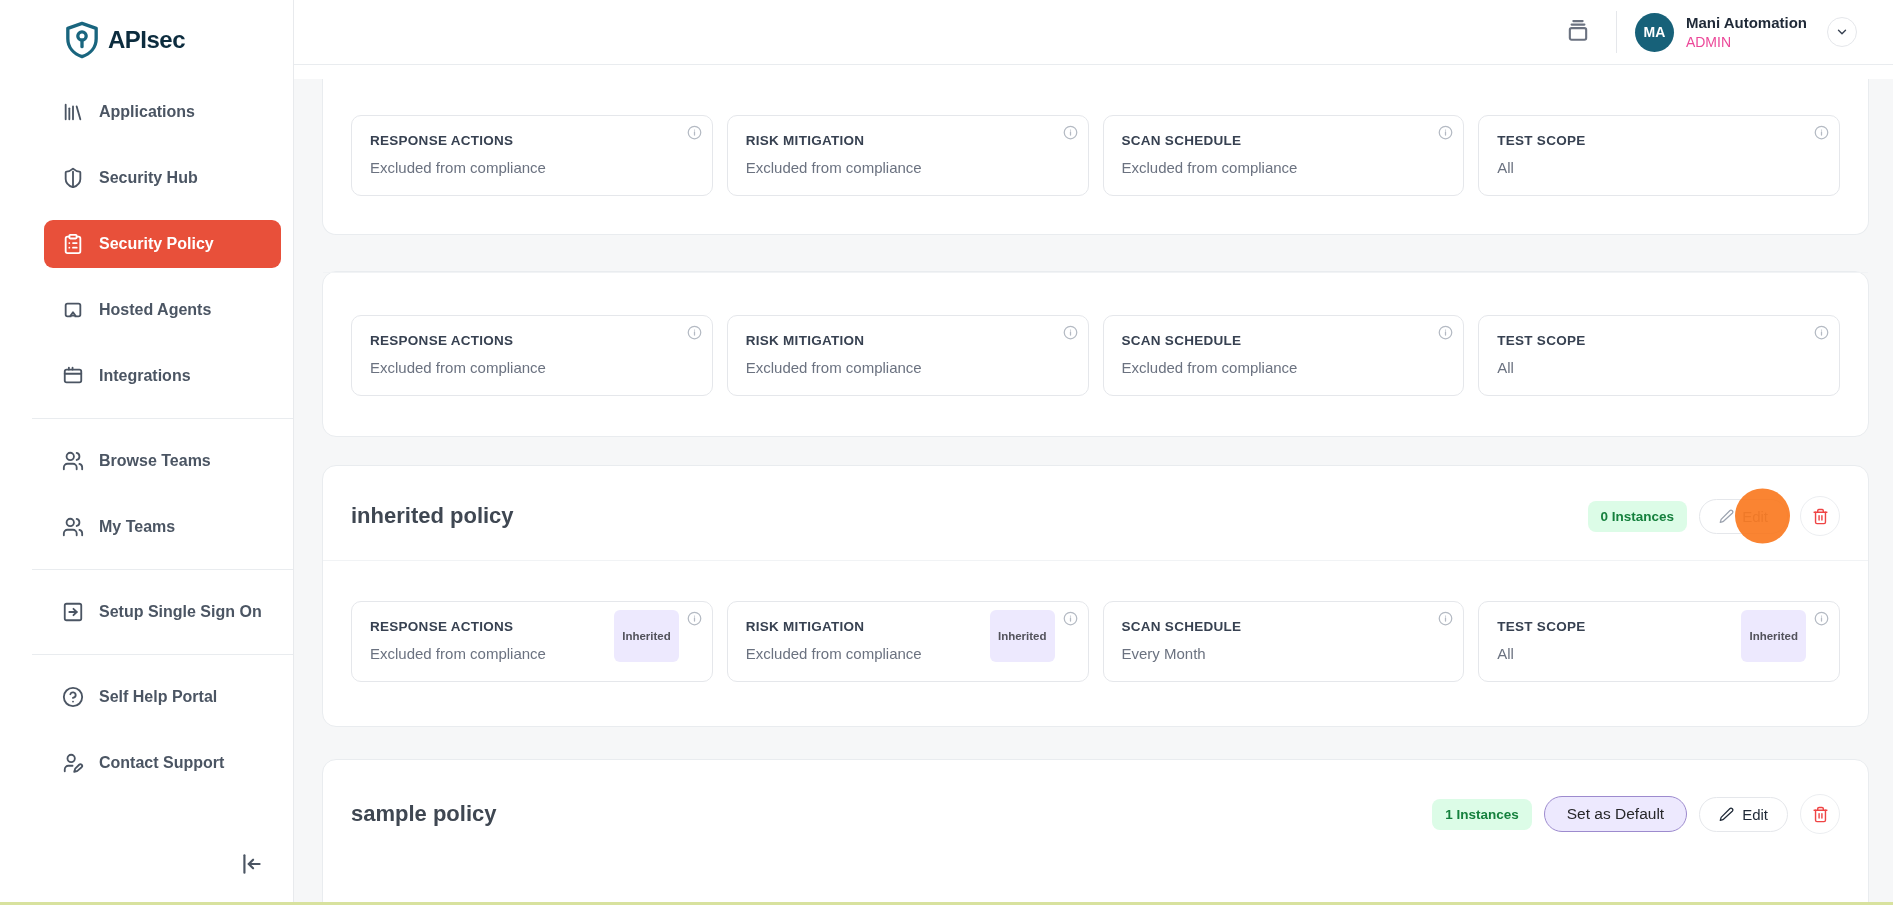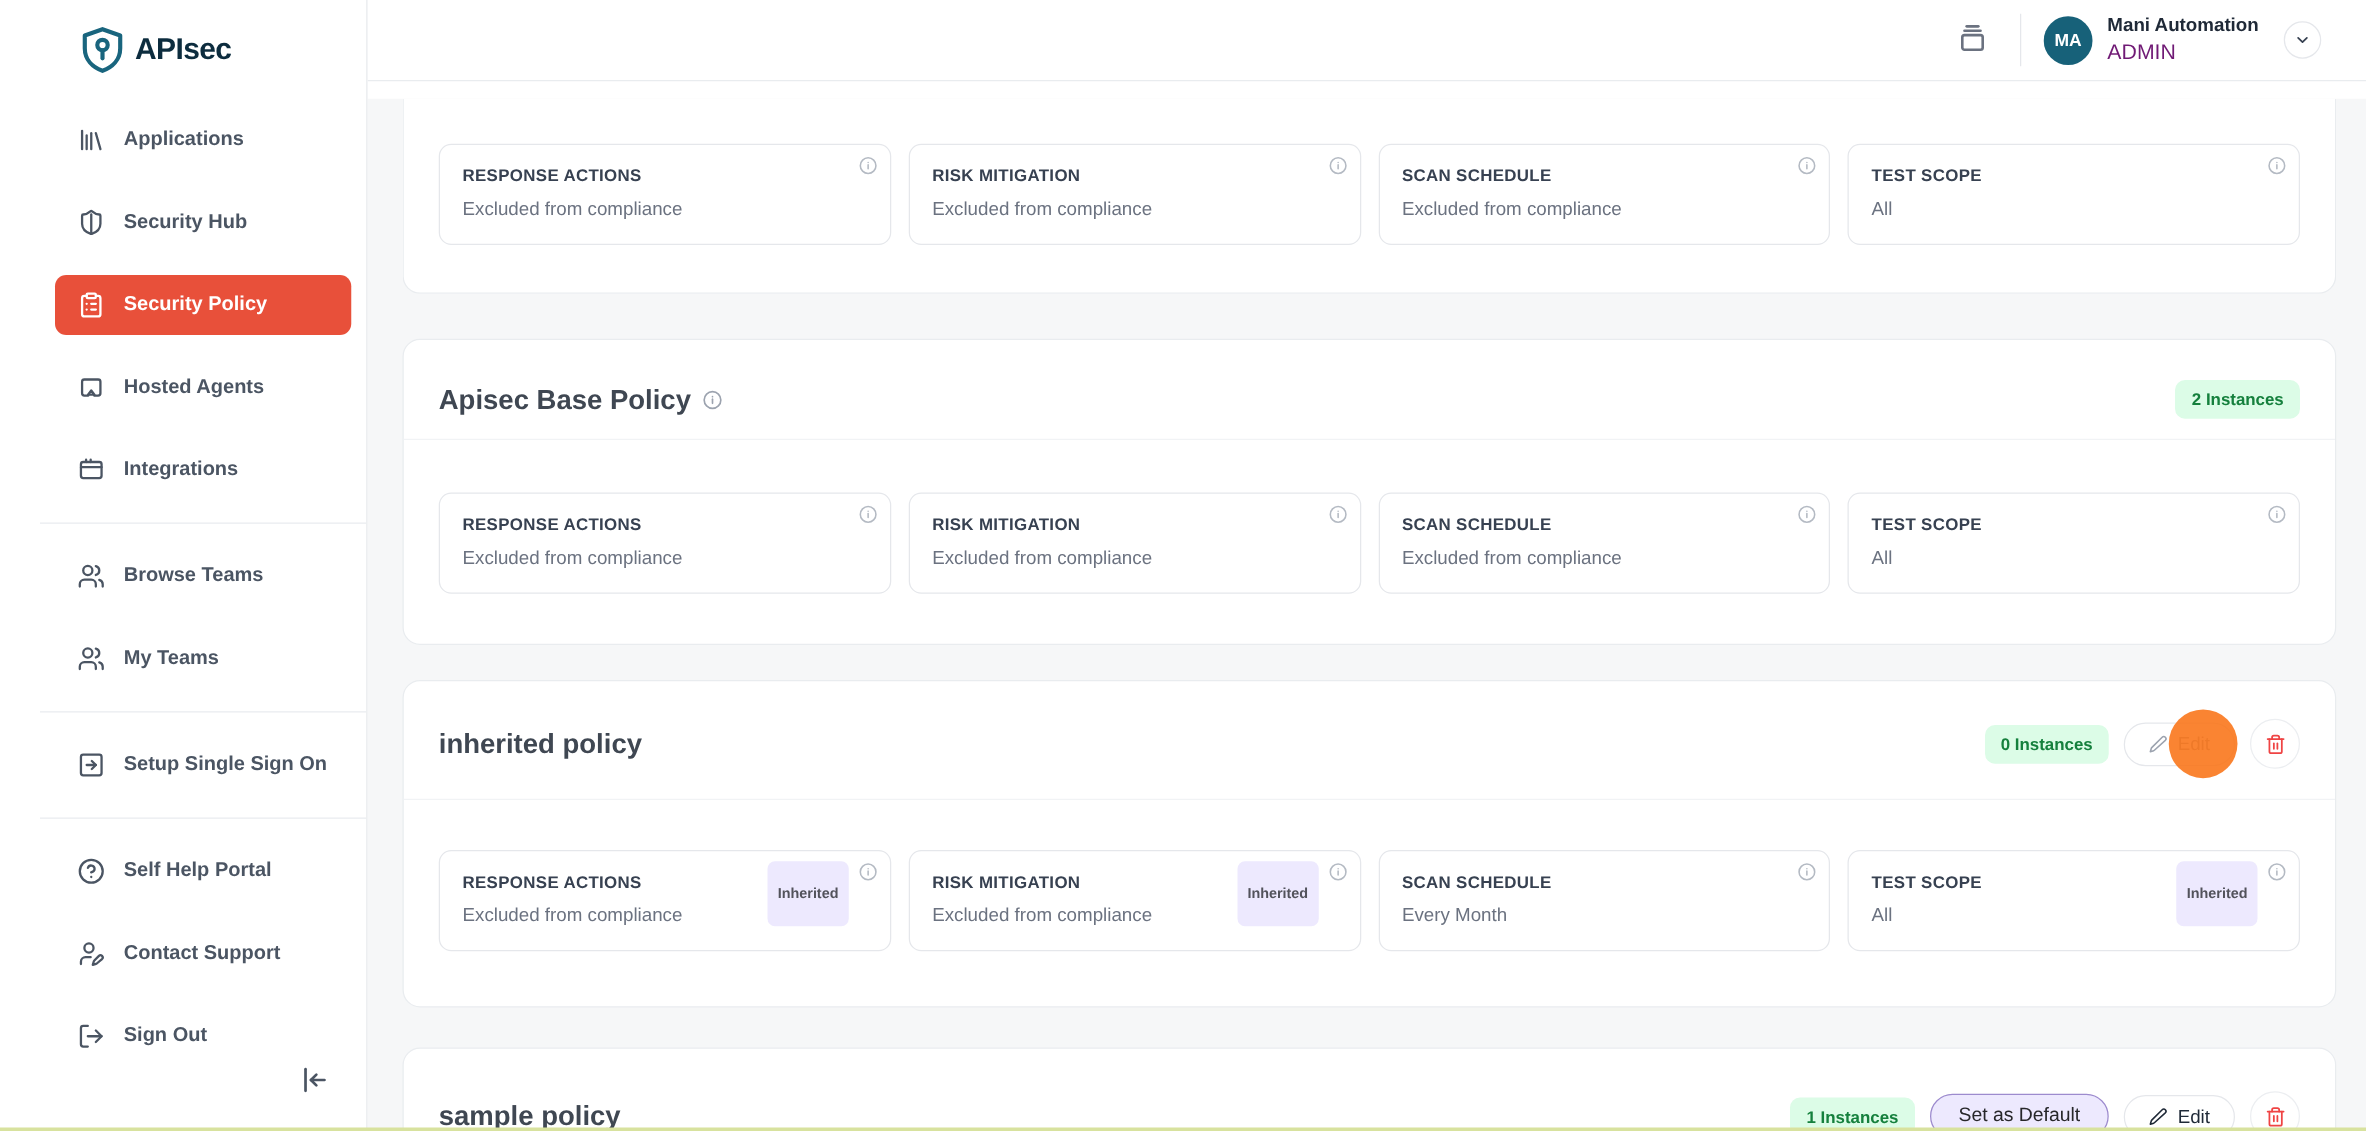--- a/index.html
+++ b/index.html
@@ -27,21 +27,21 @@
   .header { position:absolute; left:294px; top:0; right:0; height:65px; background:#fff;
             border-bottom:1px solid #e9ecef; display:flex; align-items:center;
             justify-content:flex-end; padding-right:36px; z-index:4; }
   .hdr-icon-btn { width:30px; height:30px; color:#6b7280; cursor:pointer; margin-right:22px; }
   .hdr-icon-btn svg { width:28px; height:28px; }
   .hdr-sep { width:1px; height:42px; background:#e5e7eb; margin-right:18px; }
   .user-box { display:flex; align-items:center; gap:12px; cursor:pointer; }
   .avatar { width:39px; height:39px; border-radius:50%; background:#176179; color:#fff;
             font-size:14px; font-weight:700; display:flex; align-items:center; justify-content:center; }
   .user-name { font-size:15px; font-weight:700; color:#1f2937; line-height:1.3; }
-  .user-role { font-size:17px; color:#701a75; line-height:1.3; }
+  .user-role { font-size:14px; color:#ec4899; line-height:1.3; }
   .chev-btn { width:30px; height:30px; border:1px solid #e5e7eb; border-radius:50%; background:#fff;
               display:flex; align-items:center; justify-content:center; color:#374151;
               margin-left:8px; cursor:pointer; }
   .chev-btn svg { width:14px; height:14px; }
 
   
   .main { position:absolute; left:294px; top:79px; right:0; bottom:0; background:#f6f7f8;
           padding:0 24px 0 28px; overflow:hidden; }
   .section { background:#fff; border:1px solid #e9ecef; border-radius:14px; }
   .section.partial { border-top:none; border-radius:0 0 14px 14px; height:156px; }
@@ -194,28 +194,20 @@
       <span>Self Help Portal</span>
     </div>
     <div class="nav-item">
       <svg viewBox="0 0 24 24" fill="none" stroke="currentColor" stroke-width="2" stroke-linecap="round" stroke-linejoin="round">
           <path d="M11.5 15H7a4 4 0 0 0-4 4v2"></path>
           <circle cx="10" cy="7" r="4"></circle>
           <path d="M21.4 16.6a1.9 1.9 0 0 0-2.7-2.7l-4 4a2 2 0 0 0-.5.86l-.84 2.87 2.87-.84a2 2 0 0 0 .86-.5z"></path>
         </svg>
       <span>Contact Support</span>
     </div>
-    <div class="nav-item">
-      <svg viewBox="0 0 24 24" fill="none" stroke="currentColor" stroke-width="2" stroke-linecap="round" stroke-linejoin="round">
-          <path d="M9 21H5a2 2 0 0 1-2-2V5a2 2 0 0 1 2-2h4"></path>
-          <path d="m16 17 5-5-5-5"></path>
-          <path d="M21 12H9"></path>
-        </svg>
-      <span>Sign Out</span>
-    </div>
   </div>
 
   <div class="collapse-btn">
     <svg viewBox="0 0 24 24" fill="none" stroke="currentColor" stroke-width="2" stroke-linecap="round" stroke-linejoin="round">
         <path d="M5 4v16"></path>
         <path d="M19 12H9"></path>
         <path d="m13 8-4 4 4 4"></path>
       </svg>
   </div>
 </div>
@@ -282,33 +274,20 @@
         <span class="card-info"><svg viewBox="0 0 24 24" fill="none" stroke="currentColor" stroke-width="2" stroke-linecap="round">
               <circle cx="12" cy="12" r="10"></circle>
               <path d="M12 16v-5"></path>
               <path d="M12 8h.01"></path>
             </svg></span>
       </div>
     </div>
   </div>
 
   <div class="section s2">
-    <div class="sec-head">
-      <div class="sec-title-wrap">
-        <span class="sec-title">Apisec Base Policy</span>
-        <span class="sec-info"><svg viewBox="0 0 24 24" fill="none" stroke="currentColor" stroke-width="2" stroke-linecap="round">
-              <circle cx="12" cy="12" r="10"></circle>
-              <path d="M12 16v-5"></path>
-              <path d="M12 8h.01"></path>
-            </svg></span>
-      </div>
-      <div class="sec-actions">
-        <span class="badge-instances">2 Instances</span>
-      </div>
-    </div>
     <div class="sec-divider"></div>
     <div class="cards cards-row">
       <div class="card">
         <div class="card-title">RESPONSE ACTIONS</div>
         <div class="card-value">Excluded from compliance</div>
         <span class="card-info"><svg viewBox="0 0 24 24" fill="none" stroke="currentColor" stroke-width="2" stroke-linecap="round">
               <circle cx="12" cy="12" r="10"></circle>
               <path d="M12 16v-5"></path>
               <path d="M12 8h.01"></path>
             </svg></span>

